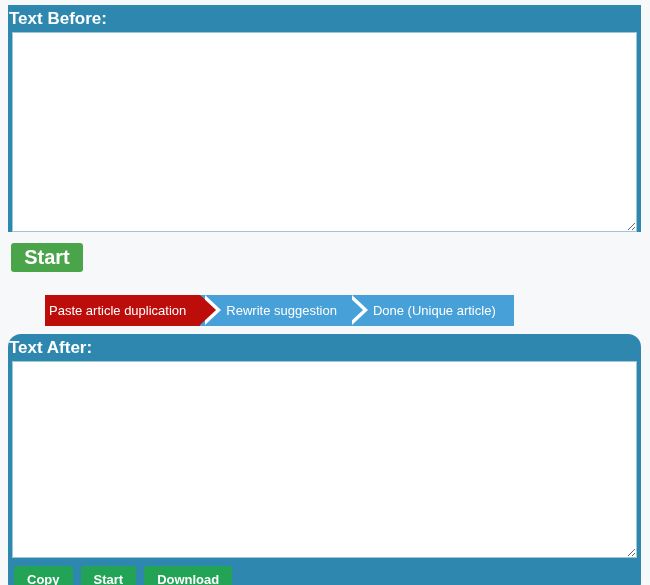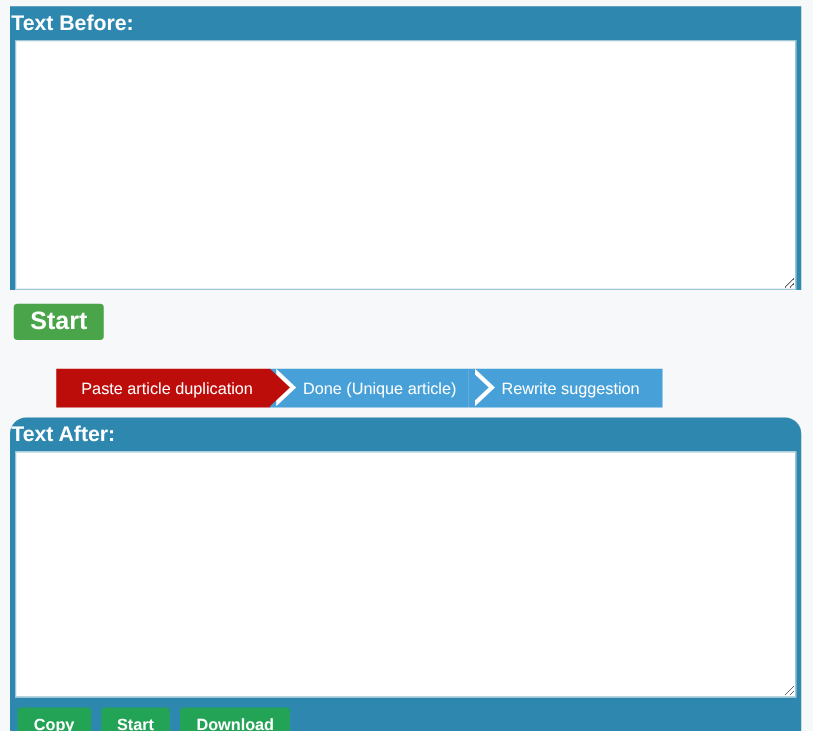--- a/index.html
+++ b/index.html
@@ -61,21 +61,21 @@
   .crumb {
     position: relative;
     background: var(--c);
     color: #ffffff;
     font-size: 13px;
     line-height: 31px;
     height: 31px;
     padding: 0 10px 0 26px;
     white-space: nowrap;
   }
-  .crumb:first-child { padding-left: 20px; padding-right: 14px; }
+  .crumb:first-child { padding-left: 4px; padding-right: 14px; }
   .crumb:last-child  { padding-right: 18px; }
   .crumb:not(:last-child)::after {
     content: "";
     position: absolute;
     left: 100%; top: 0;
     z-index: 2;
     border-top: 15.5px solid transparent;
     border-bottom: 15.5px solid transparent;
     border-left: 16px solid var(--c);
   }
@@ -115,22 +115,22 @@
 
   <section class="panel panel-top">
     <div class="panel-title">Text Before:</div>
     <textarea id="ta-before" class="text-area" style=""></textarea>
   </section>
 
   <button class="start-btn">Start</button>
 
   <div class="steps">
     <div class="crumb" style="--c: #bd0d0b;">Paste article duplication</div>
+    <div class="crumb" style="--c: #47a0d8;">Rewrite suggestion</div>
     <div class="crumb" style="--c: #47a0d8;">Done (Unique article)</div>
-    <div class="crumb" style="--c: #47a0d8;">Rewrite suggestion</div>
   </div>
 
   <section class="panel panel-bottom">
     <div class="panel-title">Text After:</div>
     <textarea id="ta-after" class="text-area" style=""></textarea>
     <div class="actions">
       <button class="action-btn">Copy</button>
       <button class="action-btn">Start</button>
       <button class="action-btn">Download</button>
     </div>

